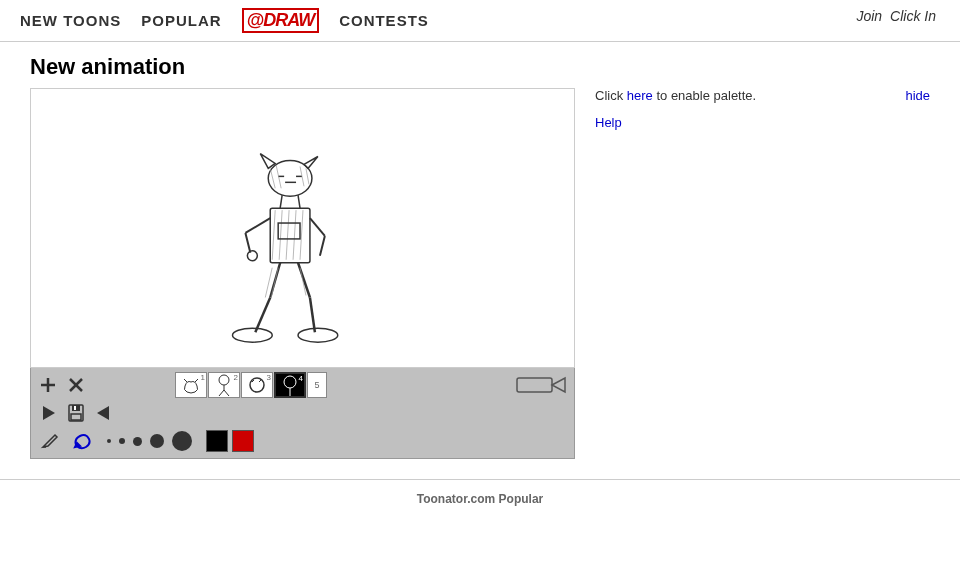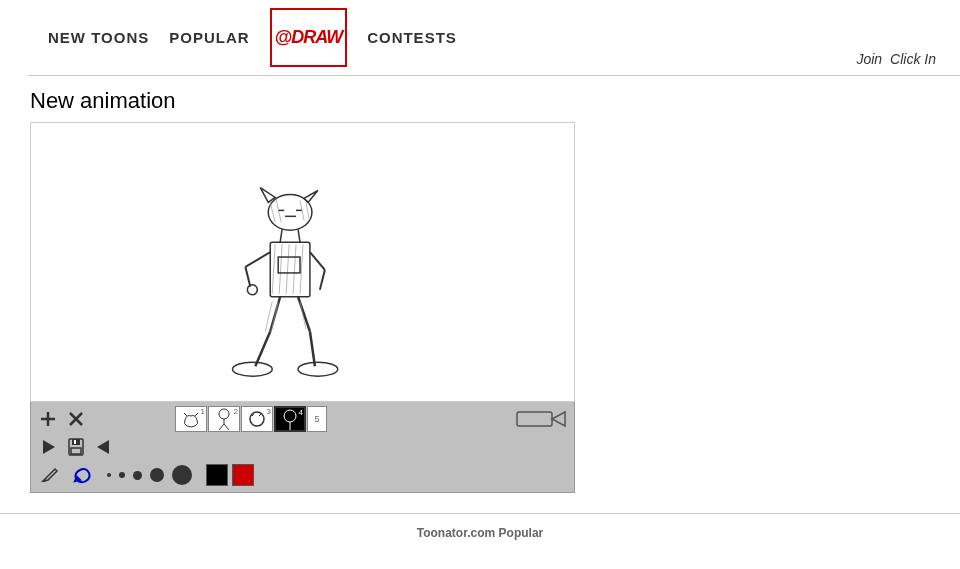--- a/index.html
+++ b/index.html
@@ -1,25 +1,24 @@
 <!DOCTYPE html>
 <html><head>
   <meta charset="utf-8">
   <style>
     * { margin: 0; padding: 0; box-sizing: border-box; }
     body { font-family: Arial, sans-serif; background: #fff; font-size: 13px; }
 
     
     #header {
       display: flex;
-      align-items: flex-end;
+      align-items: flex-start;
       justify-content: space-between;
       padding: 8px 20px;
       border-bottom: 1px solid #ccc;
-      margin-left: 28px;
     }
     #nav-links {
       display: flex;
       align-items: center;
       gap: 20px;
       font-size: 15px;
       letter-spacing: 1px;
       font-family: 'Arial Black', Arial, sans-serif;
       text-transform: uppercase;
     }
@@ -29,21 +28,21 @@
       align-items: center;
       gap: 4px;
       font-size: 14px;
       color: #333;
     }
     #header-auth a { color: #333; text-decoration: none; font-style: italic; }
 
     
     #page-title {
       font-size: 22px;
-      font-weight: normal;
+      font-weight: bold;
       padding: 12px 30px 8px 30px;
       color: #000;
     }
 
     
     #main-content {
       display: flex;
       padding: 0 30px;
       gap: 20px;
       align-items: flex-start;
@@ -190,21 +189,21 @@
     .draw-logo-text {
       font-family: 'Arial Black', sans-serif;
       font-weight: 900;
       font-style: italic;
       color: #cc0000;
       font-size: 18px;
       letter-spacing: -1px;
     }
     .draw-logo-outline {
       border: 2px solid #cc0000;
-      padding: 17px 3px;
+      padding: 0 3px;
       display: inline-block;
     }
   </style>
 </head>
 <body>
 
 <div id="header">
   <div id="nav-links">
     <a class="nav-item">New Toons</a>
     <a class="nav-item">Popular</a>
@@ -399,20 +398,29 @@
 
         <div style="display:flex;align-items:center;gap:4px;margin-left:8px;">
 
           <span class="color-swatch" style="background:#000;"></span>
           <span class="color-swatch" style="background:#cc0000;"></span>
         </div>
       </div>
     </div>
   </div>
 
+  <div id="sidebar-info">
+    <div style="display:flex;justify-content:space-between;align-items:flex-start;">
+      <div id="palette-msg">
+        <span>Click </span><a>here</a><span> to enable palette.</span>
+      </div>
+      <a id="hide-link">hide</a>
+    </div>
+    <a id="help-link">Help</a>
+  </div>
 
 </div>
 
 <div id="footer">
   <a>Toonator.com</a>
   <span>  </span>
   <a>Popular</a>
 </div>
 
 </body></html>

